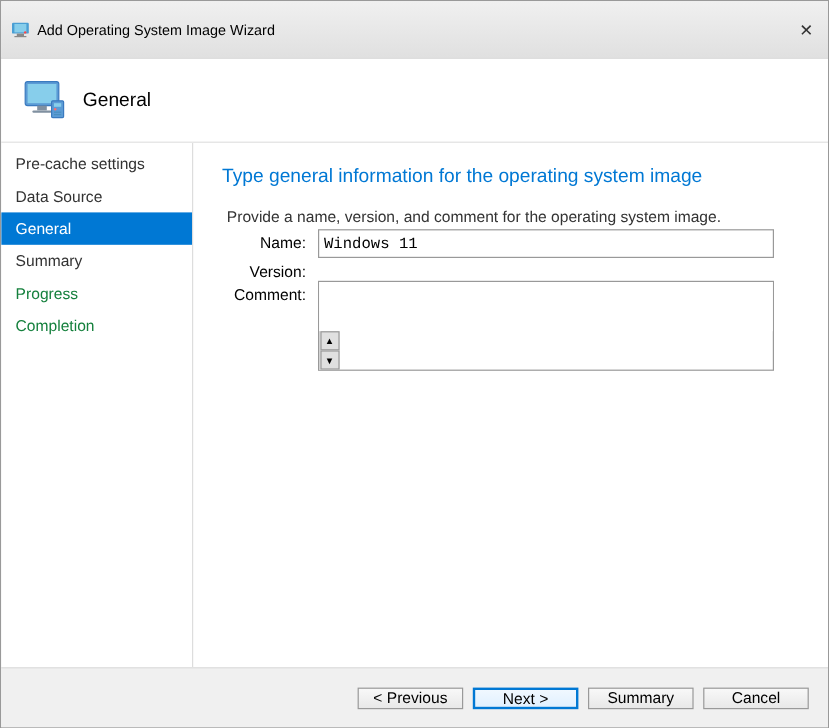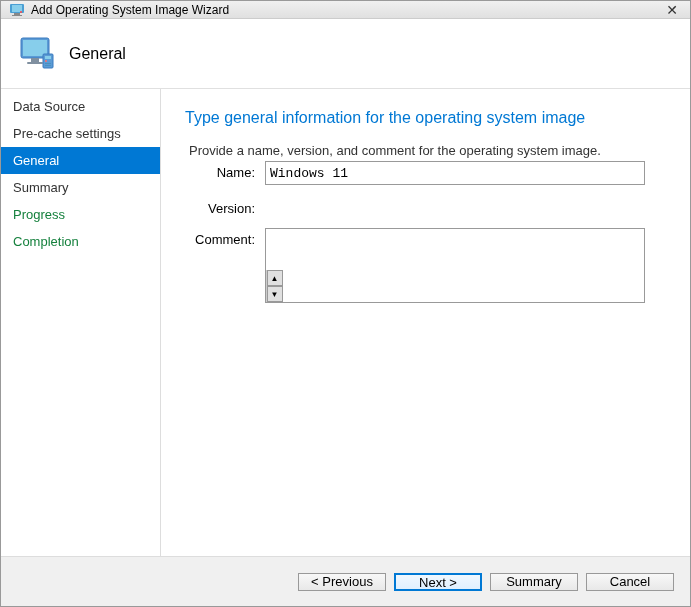--- a/index.html
+++ b/index.html
@@ -1,33 +1,33 @@
 <!DOCTYPE html>
 <html><head>
   <meta charset="utf-8">
   <style>
     * { box-sizing: border-box; margin: 0; padding: 0; }
     body { font-family: 'Segoe UI', Tahoma, Geneva, Verdana, sans-serif; font-size: 13px; background: #f0f0f0; display: flex; justify-content: center; align-items: center; height: 100vh; }
     .window { width: 691px; height: 607px; background: #ffffff; border: 1px solid #999; box-shadow: 2px 2px 8px rgba(0,0,0,0.3); display: flex; flex-direction: column; }
-    .title-bar { background: linear-gradient(to bottom, #f0f0f0, #e0e0e0); border-bottom: 1px solid #ccc; padding: 6px 8px; display: flex; align-items: center; justify-content: space-between; height: 18px; }
+    .title-bar { background: linear-gradient(to bottom, #f0f0f0, #e0e0e0); border-bottom: 1px solid #ccc; padding: 6px 8px; display: flex; align-items: center; justify-content: space-between; height: 48px; }
     .title-bar-left { display: flex; align-items: center; gap: 6px; }
     .title-bar-icon { width: 16px; height: 16px; }
     .title-bar-text { font-size: 12px; color: #000; }
     .title-bar-close { width: 20px; height: 20px; background: none; border: none; cursor: pointer; font-size: 14px; display: flex; align-items: center; justify-content: center; color: #333; }
     .header { background: #ffffff; border-bottom: 1px solid #e0e0e0; padding: 10px 16px; display: flex; align-items: center; gap: 12px; height: 70px; }
     .header-title { font-size: 16px; font-weight: normal; color: #000; }
     .body { display: flex; flex: 1; overflow: hidden; }
     .sidebar { width: 160px; background: #ffffff; border-right: 1px solid #ddd; padding-top: 4px; }
     .sidebar-item { padding: 6px 12px; cursor: pointer; font-size: 13px; color: #333; }
     .sidebar-item.active { background: #0078d4; color: #ffffff; }
     .sidebar-item.disabled { color: #15803d; cursor: default; }
     .content { flex: 1; padding: 20px 24px; overflow-y: auto; }
     .content-heading { color: #0078d4; font-size: 16px; font-weight: normal; margin-bottom: 16px; }
     .content-description { font-size: 13px; color: #333; margin-bottom: 3px; padding-left: 4px; }
-    .form-row { display: flex; align-items: flex-start; margin-bottom: 12px; }
+    .form-row { display: flex; align-items: flex-start; }
     .form-label { width: 80px; text-align: right; padding-right: 10px; padding-top: 4px; font-size: 13px; color: #000; flex-shrink: 0; }
     .form-input { flex: 1; max-width: 380px; height: 24px; border: 1px solid #999; padding: 2px 4px; font-size: 13px; outline: none; font-family: Liberation Mono, monospace; }
     .form-textarea-wrapper { flex: 1; max-width: 380px; height: 75px; border: 1px solid #999; display: flex; flex-direction: column; }
     .form-textarea { flex: 1; border: none; padding: 2px 4px; font-size: 13px; resize: none; outline: none; font-family: inherit; }
     .scrollbar-v { width: 16px; background: #f0f0f0; border-left: 1px solid #ccc; display: flex; flex-direction: column; align-items: center; }
     .scrollbar-btn { width: 16px; height: 16px; background: #e0e0e0; border: 1px solid #999; display: flex; align-items: center; justify-content: center; font-size: 8px; cursor: pointer; flex-shrink: 0; }
     .scrollbar-track { flex: 1; width: 100%; background: #f0f0f0; }
     .footer { background: #f0f0f0; border-top: 1px solid #ddd; padding: 10px 16px; display: flex; justify-content: flex-end; gap: 8px; height: 50px; align-items: center; }
     .btn { height: 18px; min-width: 88px; border: 1px solid #999; background: linear-gradient(to bottom, #f8f8f8, #e8e8e8); font-size: 13px; cursor: pointer; padding: 0 12px; color: #000; }
     .btn.primary { border: 2px solid #0078d4; background: linear-gradient(to bottom, #f0f8ff, #e0f0ff); }
@@ -66,24 +66,24 @@
       <rect x="28" y="29" width="6" height="1" fill="#4a8fbf"></rect>
       <rect x="28" y="31" width="6" height="1" fill="#4a8fbf"></rect>
     </svg>
     <span class="header-title">General</span>
   </div>
 
   <div class="body">
 
     <div class="sidebar">
       <div class="sidebar-item">
-        <span>Data Source</span>
+        <span>Pre-cache settings</span>
       </div>
       <div class="sidebar-item">
-        <span>Pre-cache settings</span>
+        <span>Data Source</span>
       </div>
       <div class="sidebar-item active">
         <span>General</span>
       </div>
       <div class="sidebar-item">
         <span>Summary</span>
       </div>
       <div class="sidebar-item disabled">
         <span>Progress</span>
       </div>

